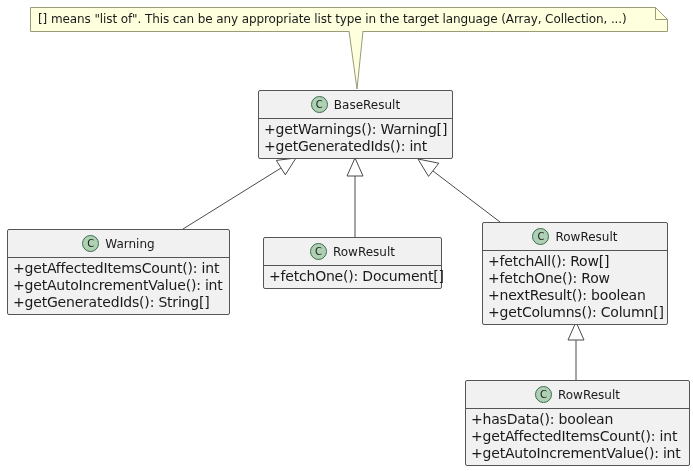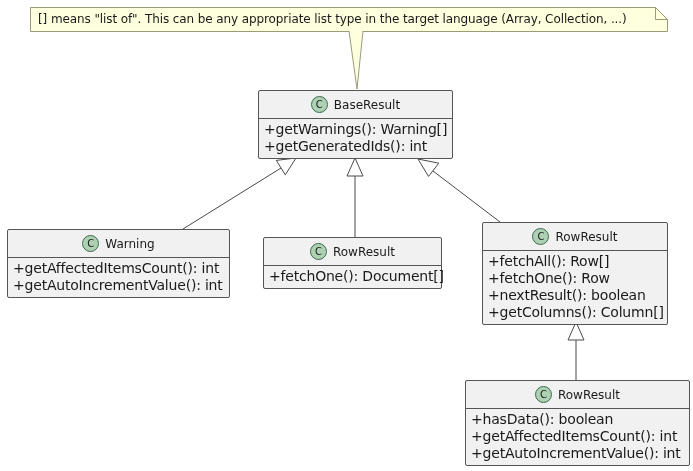--- a/index.html
+++ b/index.html
@@ -127,20 +127,21 @@
   </div>
 
   <div class="uml-class" style="left:7px; top:229px; width:223px;">
     <div class="uml-class-header">
       <span class="spot">C</span>
       <span class="uml-class-name">Warning</span>
     </div>
     <div class="uml-class-members">
       <div class="uml-member">+getAffectedItemsCount(): int</div>
       <div class="uml-member">+getAutoIncrementValue(): int</div>
+      <div class="uml-member">+getGeneratedIds(): String[]</div>
     </div>
   </div>
 
   <div class="uml-class" style="left:263px; top:237px; width:179px;">
     <div class="uml-class-header">
       <span class="spot">C</span>
       <span class="uml-class-name">RowResult</span>
     </div>
     <div class="uml-class-members">
       <div class="uml-member">+fetchOne(): Document[]</div>

